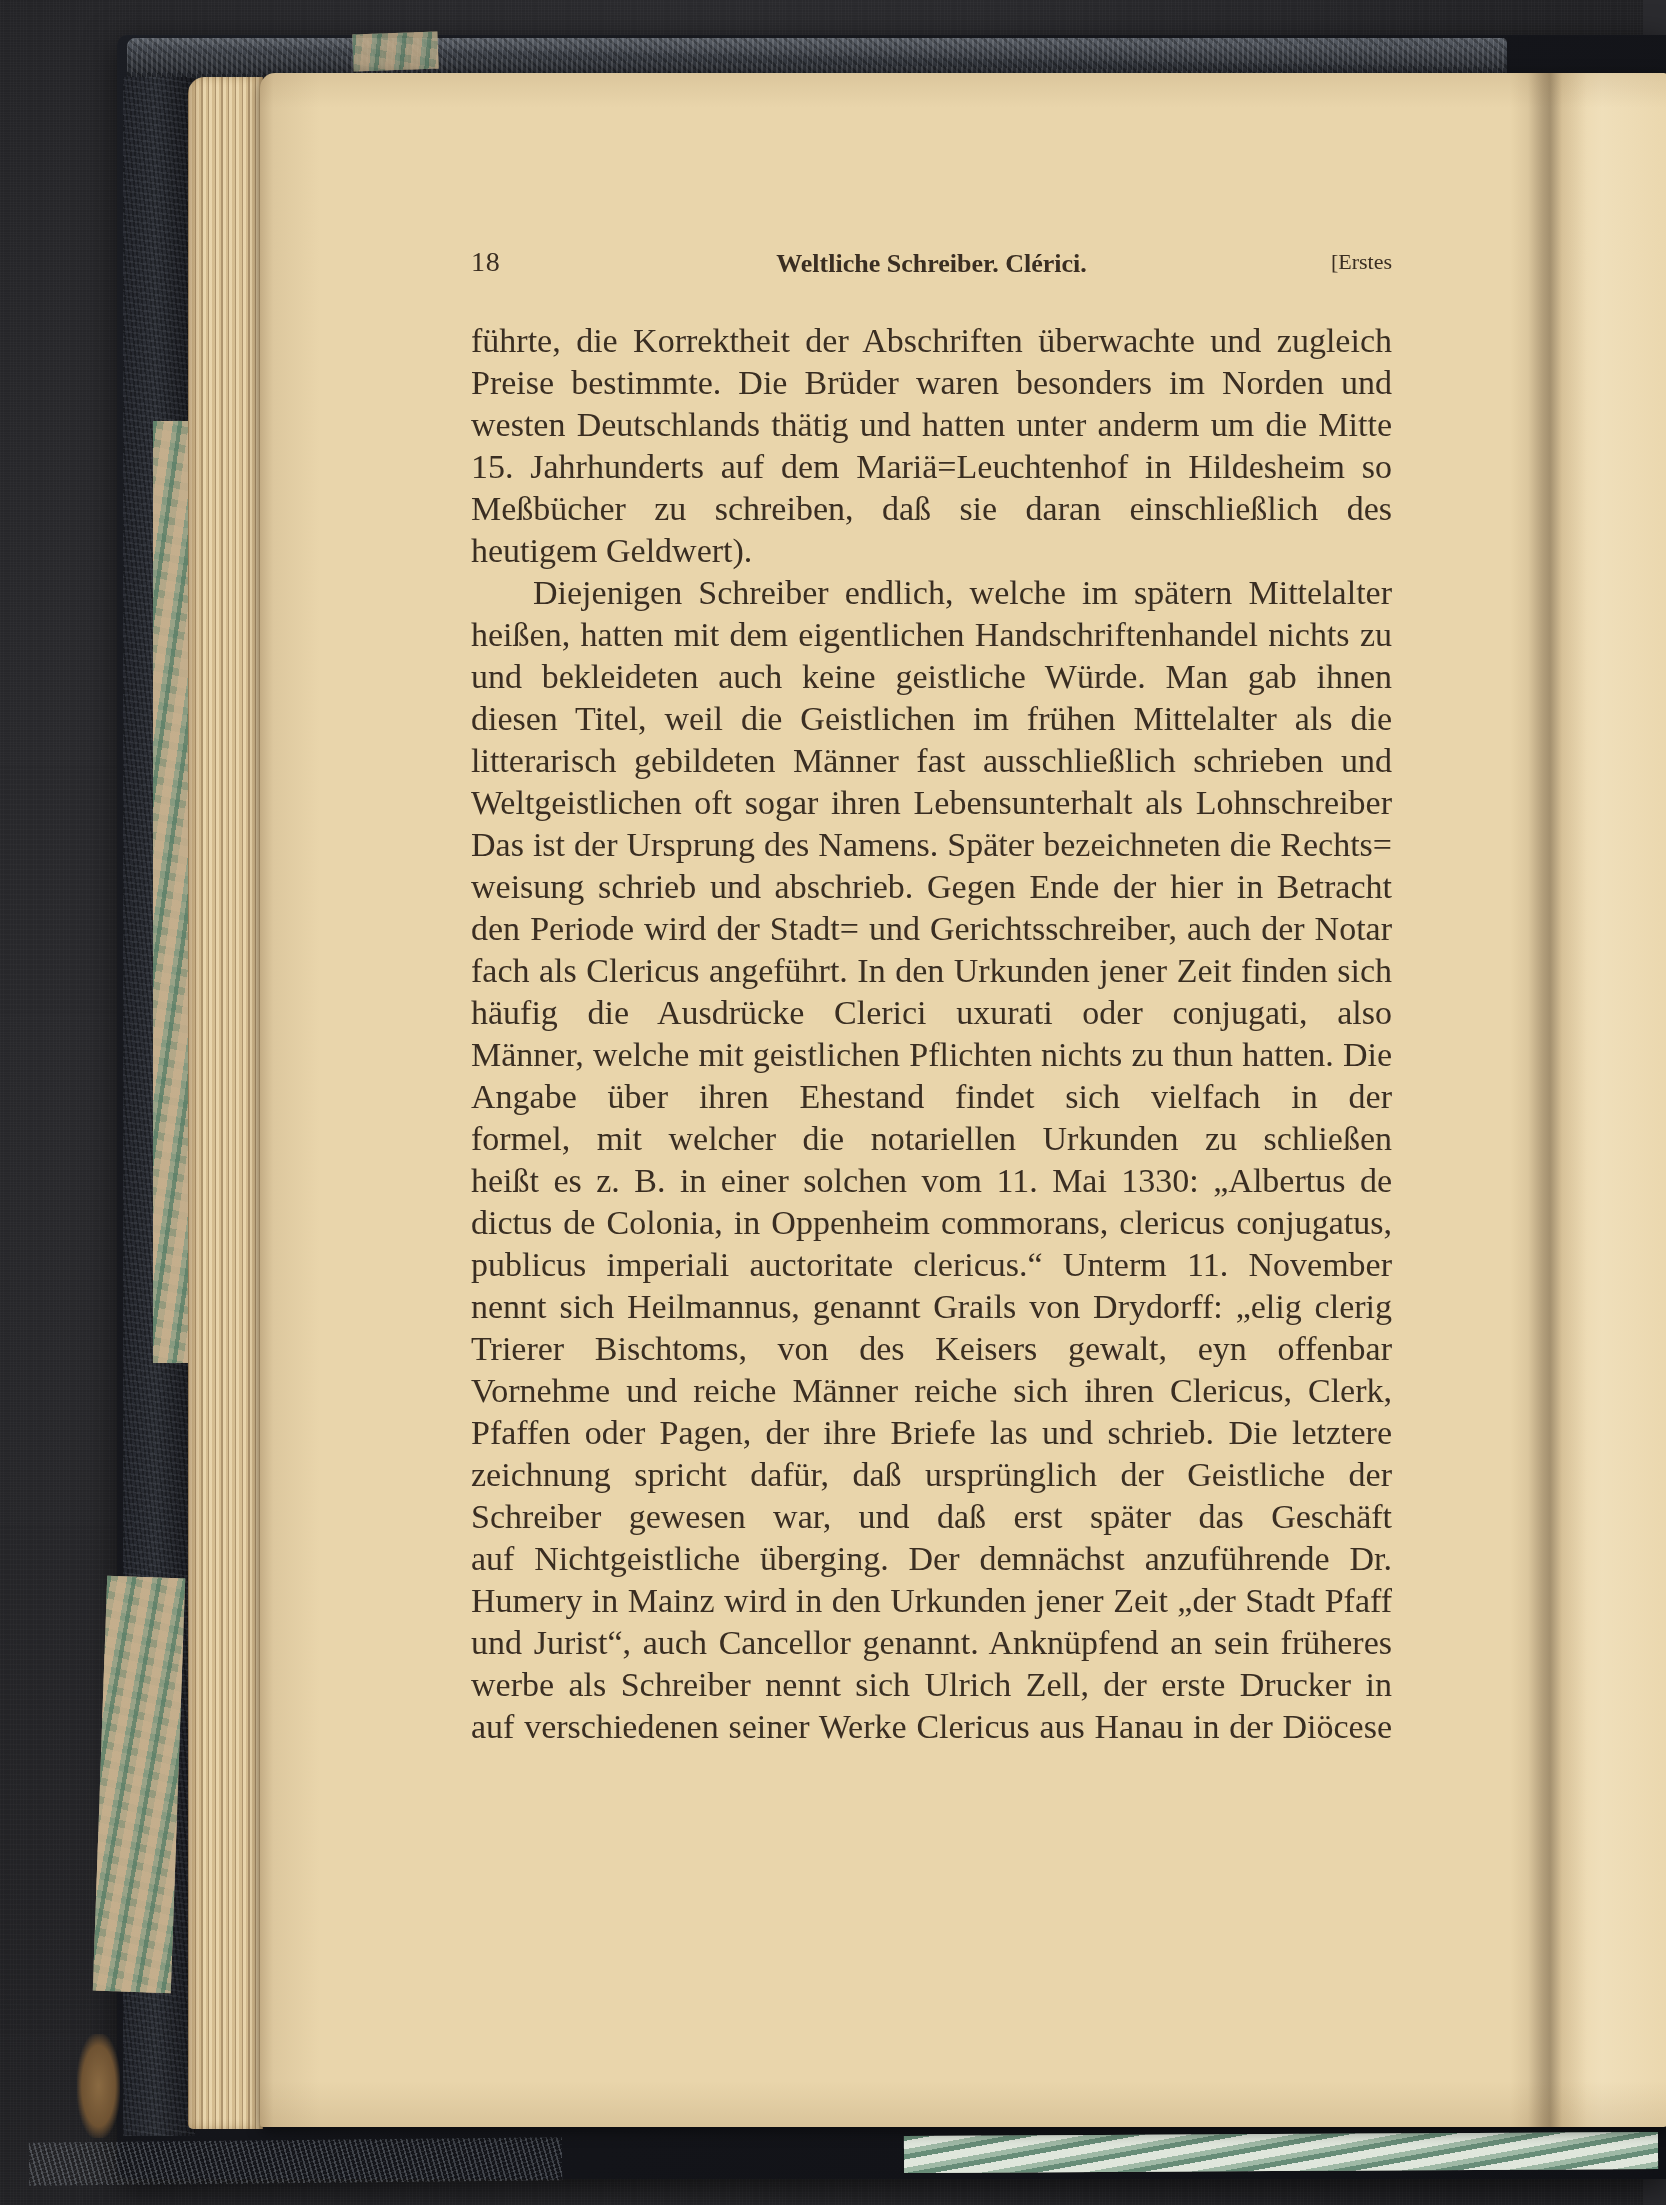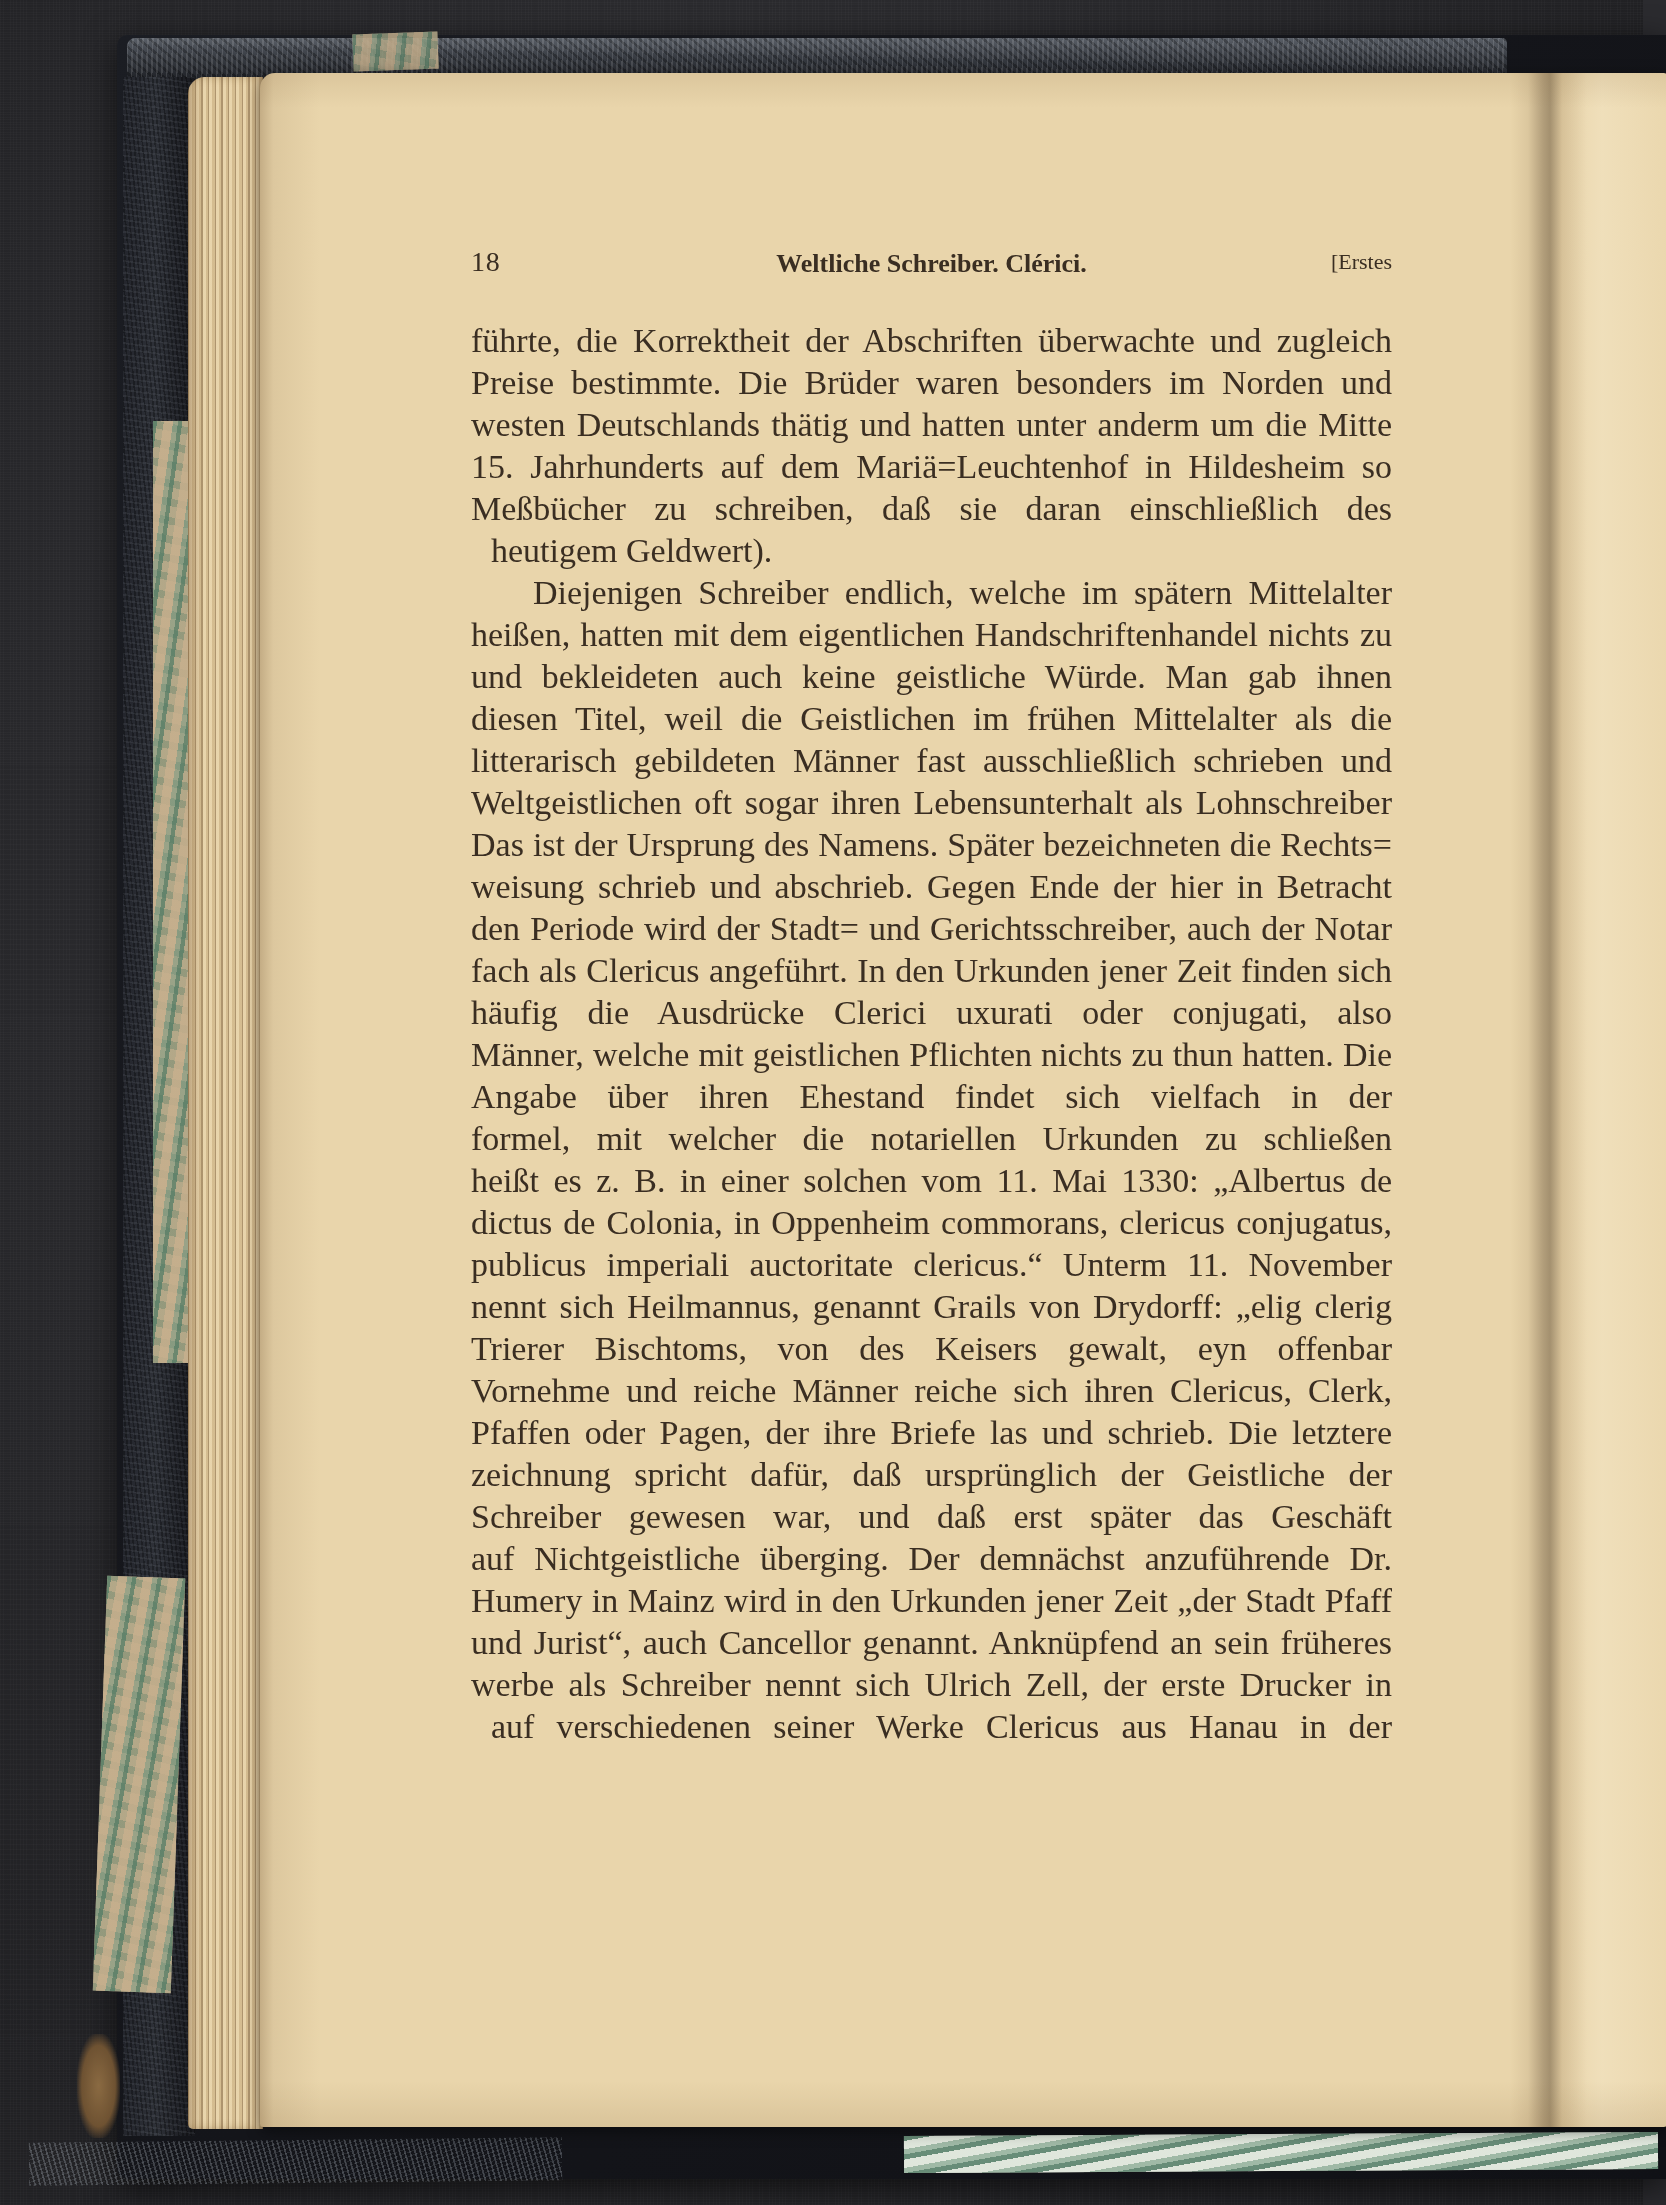--- a/index.html
+++ b/index.html
@@ -59,21 +59,21 @@
       linear-gradient(to right, rgba(0,0,0,0) 1300px, rgba(255,246,222,0.30) 1342px, rgba(240,222,182,0.12) 1417px, rgba(110,82,48,0.16) 1407px),
       #e9d5ab;
     box-shadow:1.7px 3.3px 15px rgba(0,0,0,0.45);}
   
   .header-row{position:absolute;left:211px;top:173px;width:921px;height:38px;color:#3a2e22;}
   .pagenum{position:absolute;left:0;top:0;font-size:28px;letter-spacing:0.8px;}
   .running-title{position:absolute;left:50%;transform:translateX(-50%);top:2.5px;font-size:26px;font-weight:bold;}
   .sig-mark{position:absolute;right:0;top:2.5px;font-size:22px;}
   .textblock{position:absolute;left:211px;top:247px;width:921px;color:#3a2e22;font-size:34px;line-height:42px;}
   .line{height:42px;overflow:hidden;text-align:justify;text-align-last:justify;}
-  .line.endline{text-align-last:left;margin-left:20px;}
+  .line.endline{text-align-last:left;}
   .line.indent{text-indent:62px;}
 </style>
 </head>
 <body>
 
 <div class="scene">
   <div class="bg-grain"></div>
 
   <div class="cover"></div>
   <div class="cover-top-edge"></div>

